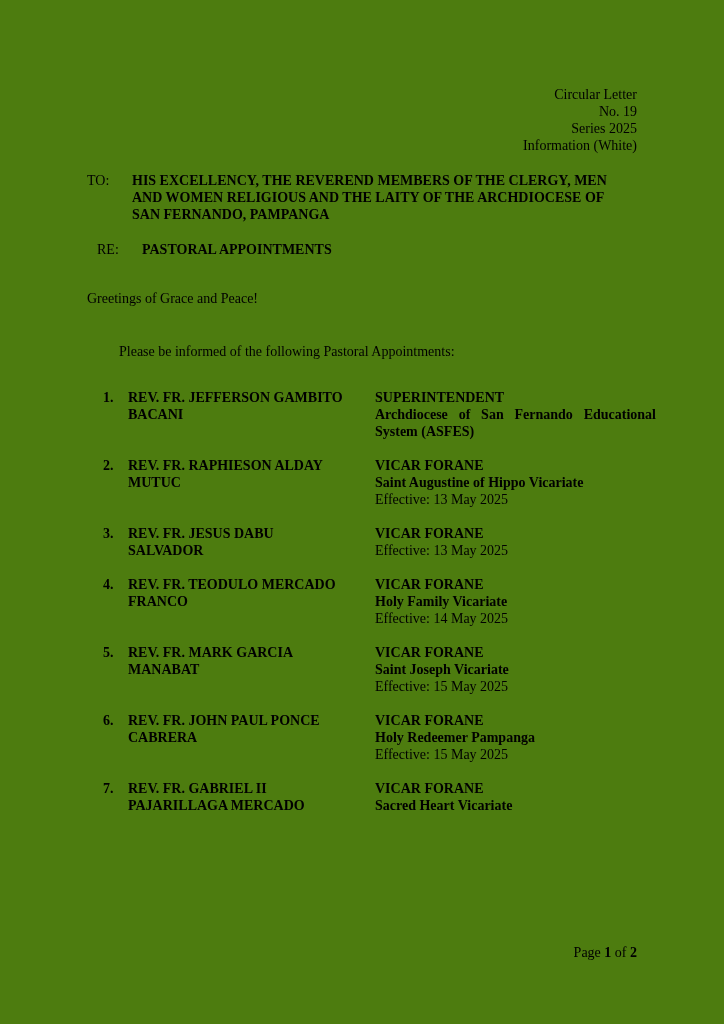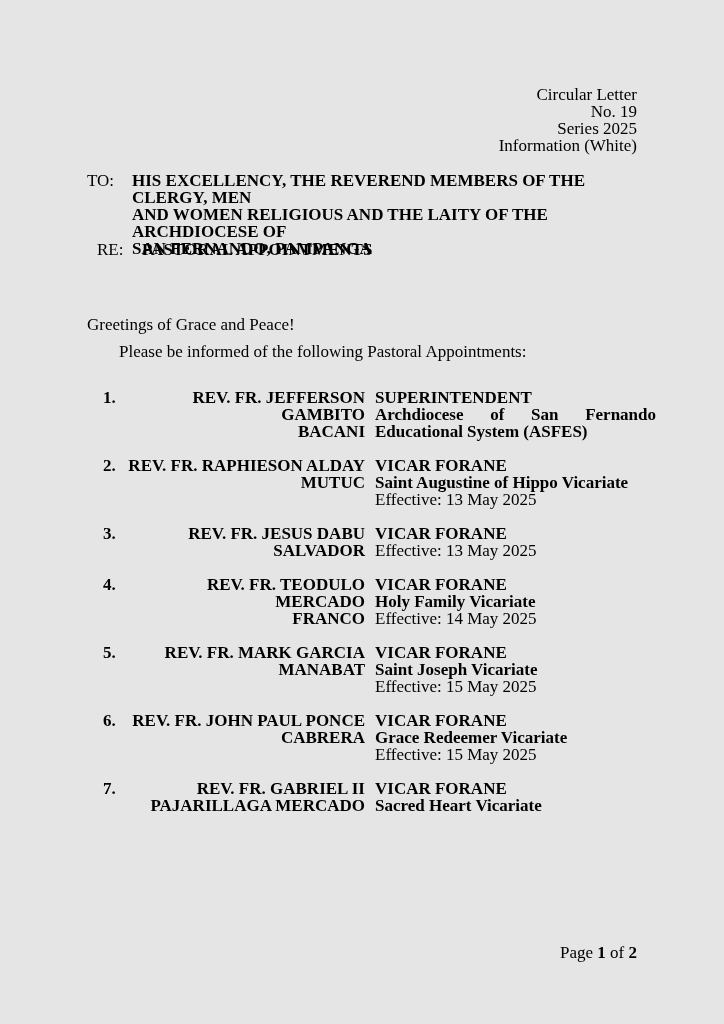--- a/index.html
+++ b/index.html
@@ -4,24 +4,24 @@
 <style>
   html, body {
     margin: 0;
     padding: 0;
     background: #ffffff;
   }
   .page {
     position: relative;
     width: 724px;
     height: 1024px;
-    background: #e5e5e5;
+    background: #4d7c0f;
     color: #000000;
     font-family: "Liberation Serif", "DejaVu Serif", serif;
-    font-size: 17px;
+    font-size: 14px;
     line-height: 17px;
     overflow: hidden;
   }
   .bold { font-weight: bold; }
 
   .header-block {
     position: absolute;
     top: 86px;
     right: 87px;
     text-align: right;
@@ -51,21 +51,20 @@
     top: 241px;
     display: flex;
     font-weight: bold;
     margin-left: 10px;
   }
 
   .greeting {
     position: absolute;
     left: 87px;
     top: 290px;
-    margin-top: 26px;
   }
   .intro {
     position: absolute;
     left: 87px;
     top: 343px;
     margin-left: 32px;
   }
 
   .appointments {
     position: absolute;
@@ -79,21 +78,20 @@
     align-items: start;
     margin-bottom: 17px;
   }
   .appt-number {
     font-weight: bold;
   }
   .appt-name {
     font-weight: bold;
     white-space: pre-line;
     padding-right: 10px;
-    text-align: right;
   }
   .appt-position {
     font-weight: bold;
   }
   .appt-assignment {
     font-weight: bold;
     text-align: justify;
   }
   .appt-note {
     white-space: pre-line;
@@ -188,21 +186,21 @@
         <div class="appt-note">Effective: 15 May 2025</div>
       </div>
     </div>
 
     <div class="appointment">
       <div class="appt-number">6.</div>
       <div class="appt-name">REV. FR. JOHN PAUL PONCE
 CABRERA</div>
       <div class="appt-right">
         <div class="appt-position">VICAR FORANE</div>
-        <div class="appt-assignment">Grace Redeemer Vicariate</div>
+        <div class="appt-assignment">Holy Redeemer Pampanga</div>
         <div class="appt-note">Effective: 15 May 2025</div>
       </div>
     </div>
 
     <div class="appointment">
       <div class="appt-number">7.</div>
       <div class="appt-name">REV. FR. GABRIEL II
 PAJARILLAGA MERCADO</div>
       <div class="appt-right">
         <div class="appt-position">VICAR FORANE</div>

